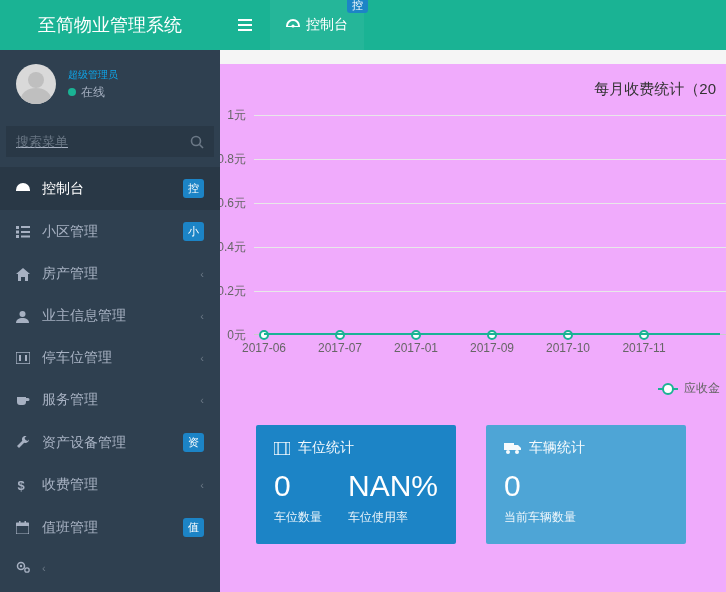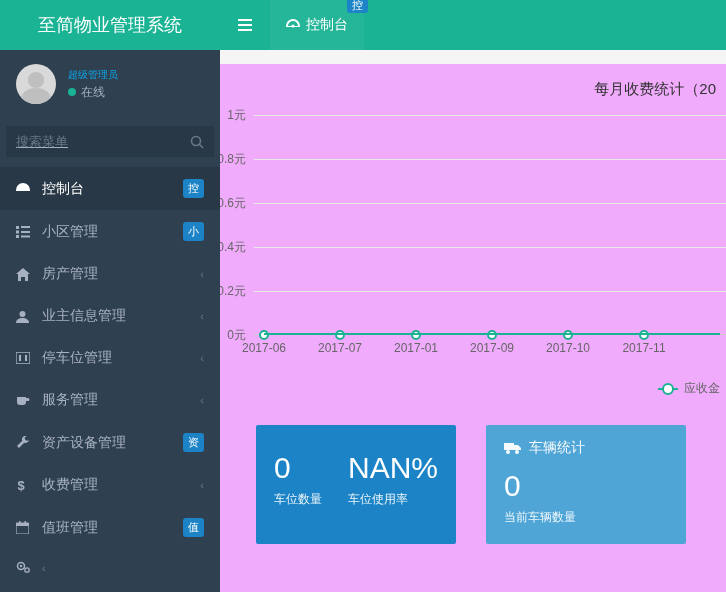--- a/index.html
+++ b/index.html
@@ -248,20 +248,30 @@
           <div style="position: absolute; left: 10px; width: 456px; bottom: 0px; border-top: 2px solid rgb(26, 179, 148);"></div>
         </div>
       <div class="legend">
         <span class="sym"></span>
         <span>应收金</span>
       </div>
     </div>
 
     <div class="cards" id="cards">
         <div class="card" style="background: rgb(28, 132, 198);">
+          <div class="card-head">
+            <span>
+              <svg width="16" height="13" viewBox="0 0 16 13">
+                <rect width="16" height="13" rx="1" fill="none" stroke="currentColor" stroke-width="1.3"></rect>
+                <rect x="3.5" width="1.2" height="13" fill="currentColor"></rect>
+                <rect x="11.3" width="1.2" height="13" fill="currentColor"></rect>
+              </svg>
+            </span>
+            <span>车位统计</span>
+          </div>
           <div class="row">
             <div class="col">
               <div class="big">0</div>
               <div class="sub">车位数量</div>
             </div>
             <div class="col">
               <div class="big">NAN%</div>
               <div class="sub">车位使用率</div>
             </div>
           </div>

